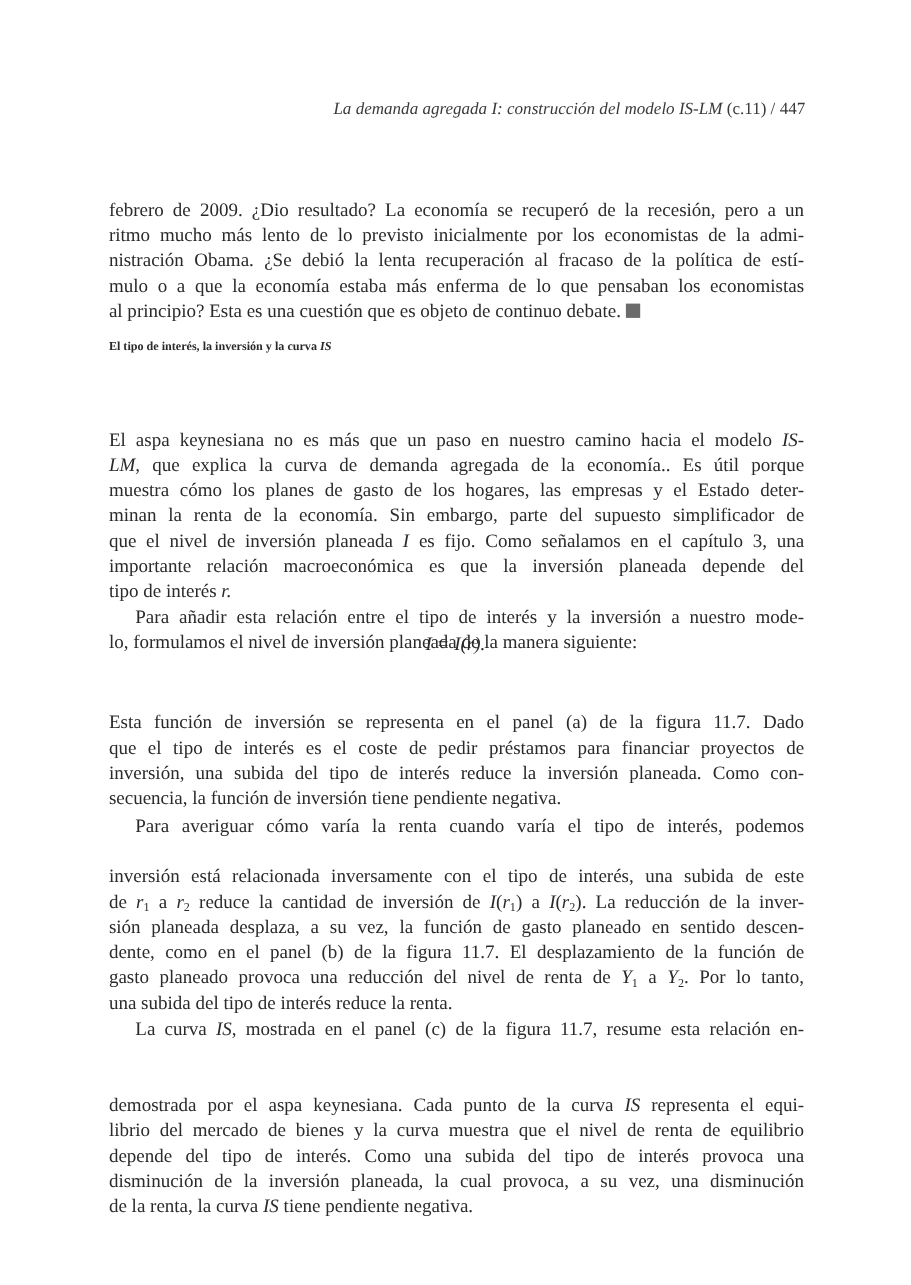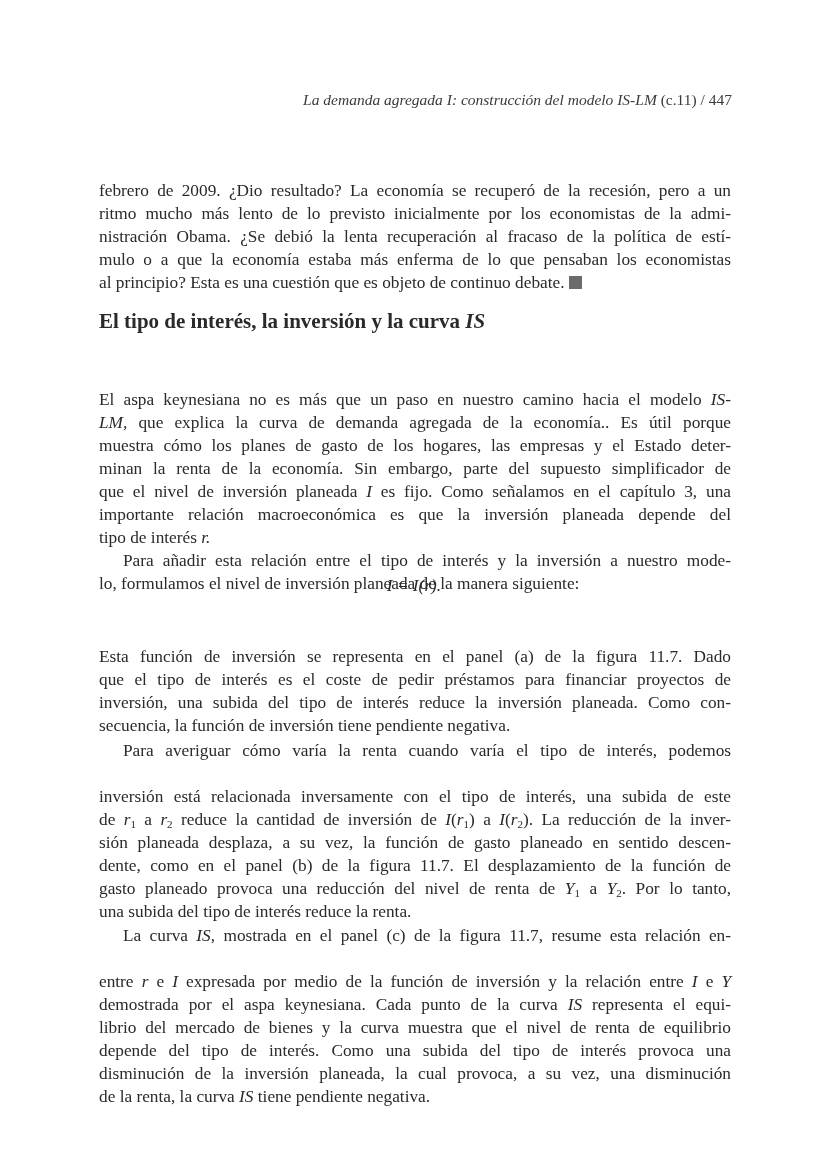--- a/index.html
+++ b/index.html
@@ -6,21 +6,21 @@
   body { width: 828px; height: 1168px; position: relative; overflow: hidden;
          font-family: "Liberation Serif", "DejaVu Serif", serif; color: #2a2a2a; }
   .page { position: absolute; left: 0; top: 0; width: 828px; height: 1001px; }
   .header { position: absolute; right: 96px; top: 91px; font-size: 15.5px; color: #3a3a3a; white-space: nowrap; }
   .header .it { font-style: italic; }
   .line { position: absolute; left: 99px; width: 632px; font-size: 17.3px; line-height: 22px; white-space: nowrap; margin-top: 36px; }
   .j { text-align: justify; text-align-last: justify; }
   .ind { padding-left: 24px; width: 608px; }
   .it { font-style: italic; }
   .sub { font-size: 11px; vertical-align: -3px; font-style: normal; }
-  .heading { position: absolute; left: 99px; top: 309px; font-size: 21px; font-weight: bold; white-space: nowrap; }
+  .heading { position: absolute; left: 99px; top: 309px; font-size: 11px; font-weight: bold; white-space: nowrap; }
   .heading .it { font-weight: bold; }
   .formula { position: absolute; left: 0; width: 828px; text-align: center; top: 576px; font-size: 17.3px; }
   .endmark { display: inline-block; width: 13px; height: 13px; background: #6b6b6b; vertical-align: -1px; margin-left: 4px; }
 </style>
 </head>
 <body>
 
 <div class="page">
 
   <div class="header">
@@ -58,20 +58,19 @@
 
   <div class="line j ind" style="top:704px">Para averiguar cómo varía la renta cuando varía el tipo de interés, podemos</div>
   <div class="line j" style="top:750px">inversión está relacionada inversamente con el tipo de interés, una subida de este</div>
   <div class="line j" style="top:773px"><span>de </span><span class="it">r</span><span class="sub">1</span><span> a </span><span class="it">r</span><span class="sub">2</span><span> reduce la cantidad de inversión de </span><span class="it">I</span><span>(</span><span class="it">r</span><span class="sub">1</span><span>)</span><span> a </span><span class="it">I</span><span>(</span><span class="it">r</span><span class="sub">2</span><span>)</span><span>. La reducción de la inver-</span></div>
   <div class="line j" style="top:796px">sión planeada desplaza, a su vez, la función de gasto planeado en sentido descen-</div>
   <div class="line j" style="top:819px">dente, como en el panel (b) de la figura 11.7. El desplazamiento de la función de</div>
   <div class="line j" style="top:842px"><span>gasto planeado provoca una reducción del nivel de renta de </span><span class="it">Y</span><span class="sub">1</span><span> a </span><span class="it">Y</span><span class="sub">2</span><span>. Por lo tanto,</span></div>
   <div class="line" style="top:865px">una subida del tipo de interés reduce la renta.</div>
 
   <div class="line j ind" style="top:889px"><span>La curva </span><span class="it">IS</span><span>, mostrada en el panel (c) de la figura 11.7, resume esta relación en-</span></div>
-  <div class="line j" style="top:935px"><span>entre </span><span class="it">r</span><span> e </span><span class="it">I</span><span> expresada por medio de la función de inversión y la relación entre </span><span class="it">I</span><span> e </span><span class="it">Y</span></div>
   <div class="line j" style="top:958px"><span>demostrada por el aspa keynesiana. Cada punto de la curva </span><span class="it">IS</span><span> representa el equi-</span></div>
   <div class="line j" style="top:981px">librio del mercado de bienes y la curva muestra que el nivel de renta de equilibrio</div>
   <div class="line j" style="top:1004px">depende del tipo de interés. Como una subida del tipo de interés provoca una</div>
   <div class="line j" style="top:1027px">disminución de la inversión planeada, la cual provoca, a su vez, una disminución</div>
   <div class="line" style="top:1050px"><span>de la renta, la curva </span><span class="it">IS</span><span> tiene pendiente negativa.</span></div>
 
 </div>
 
 </body></html>

